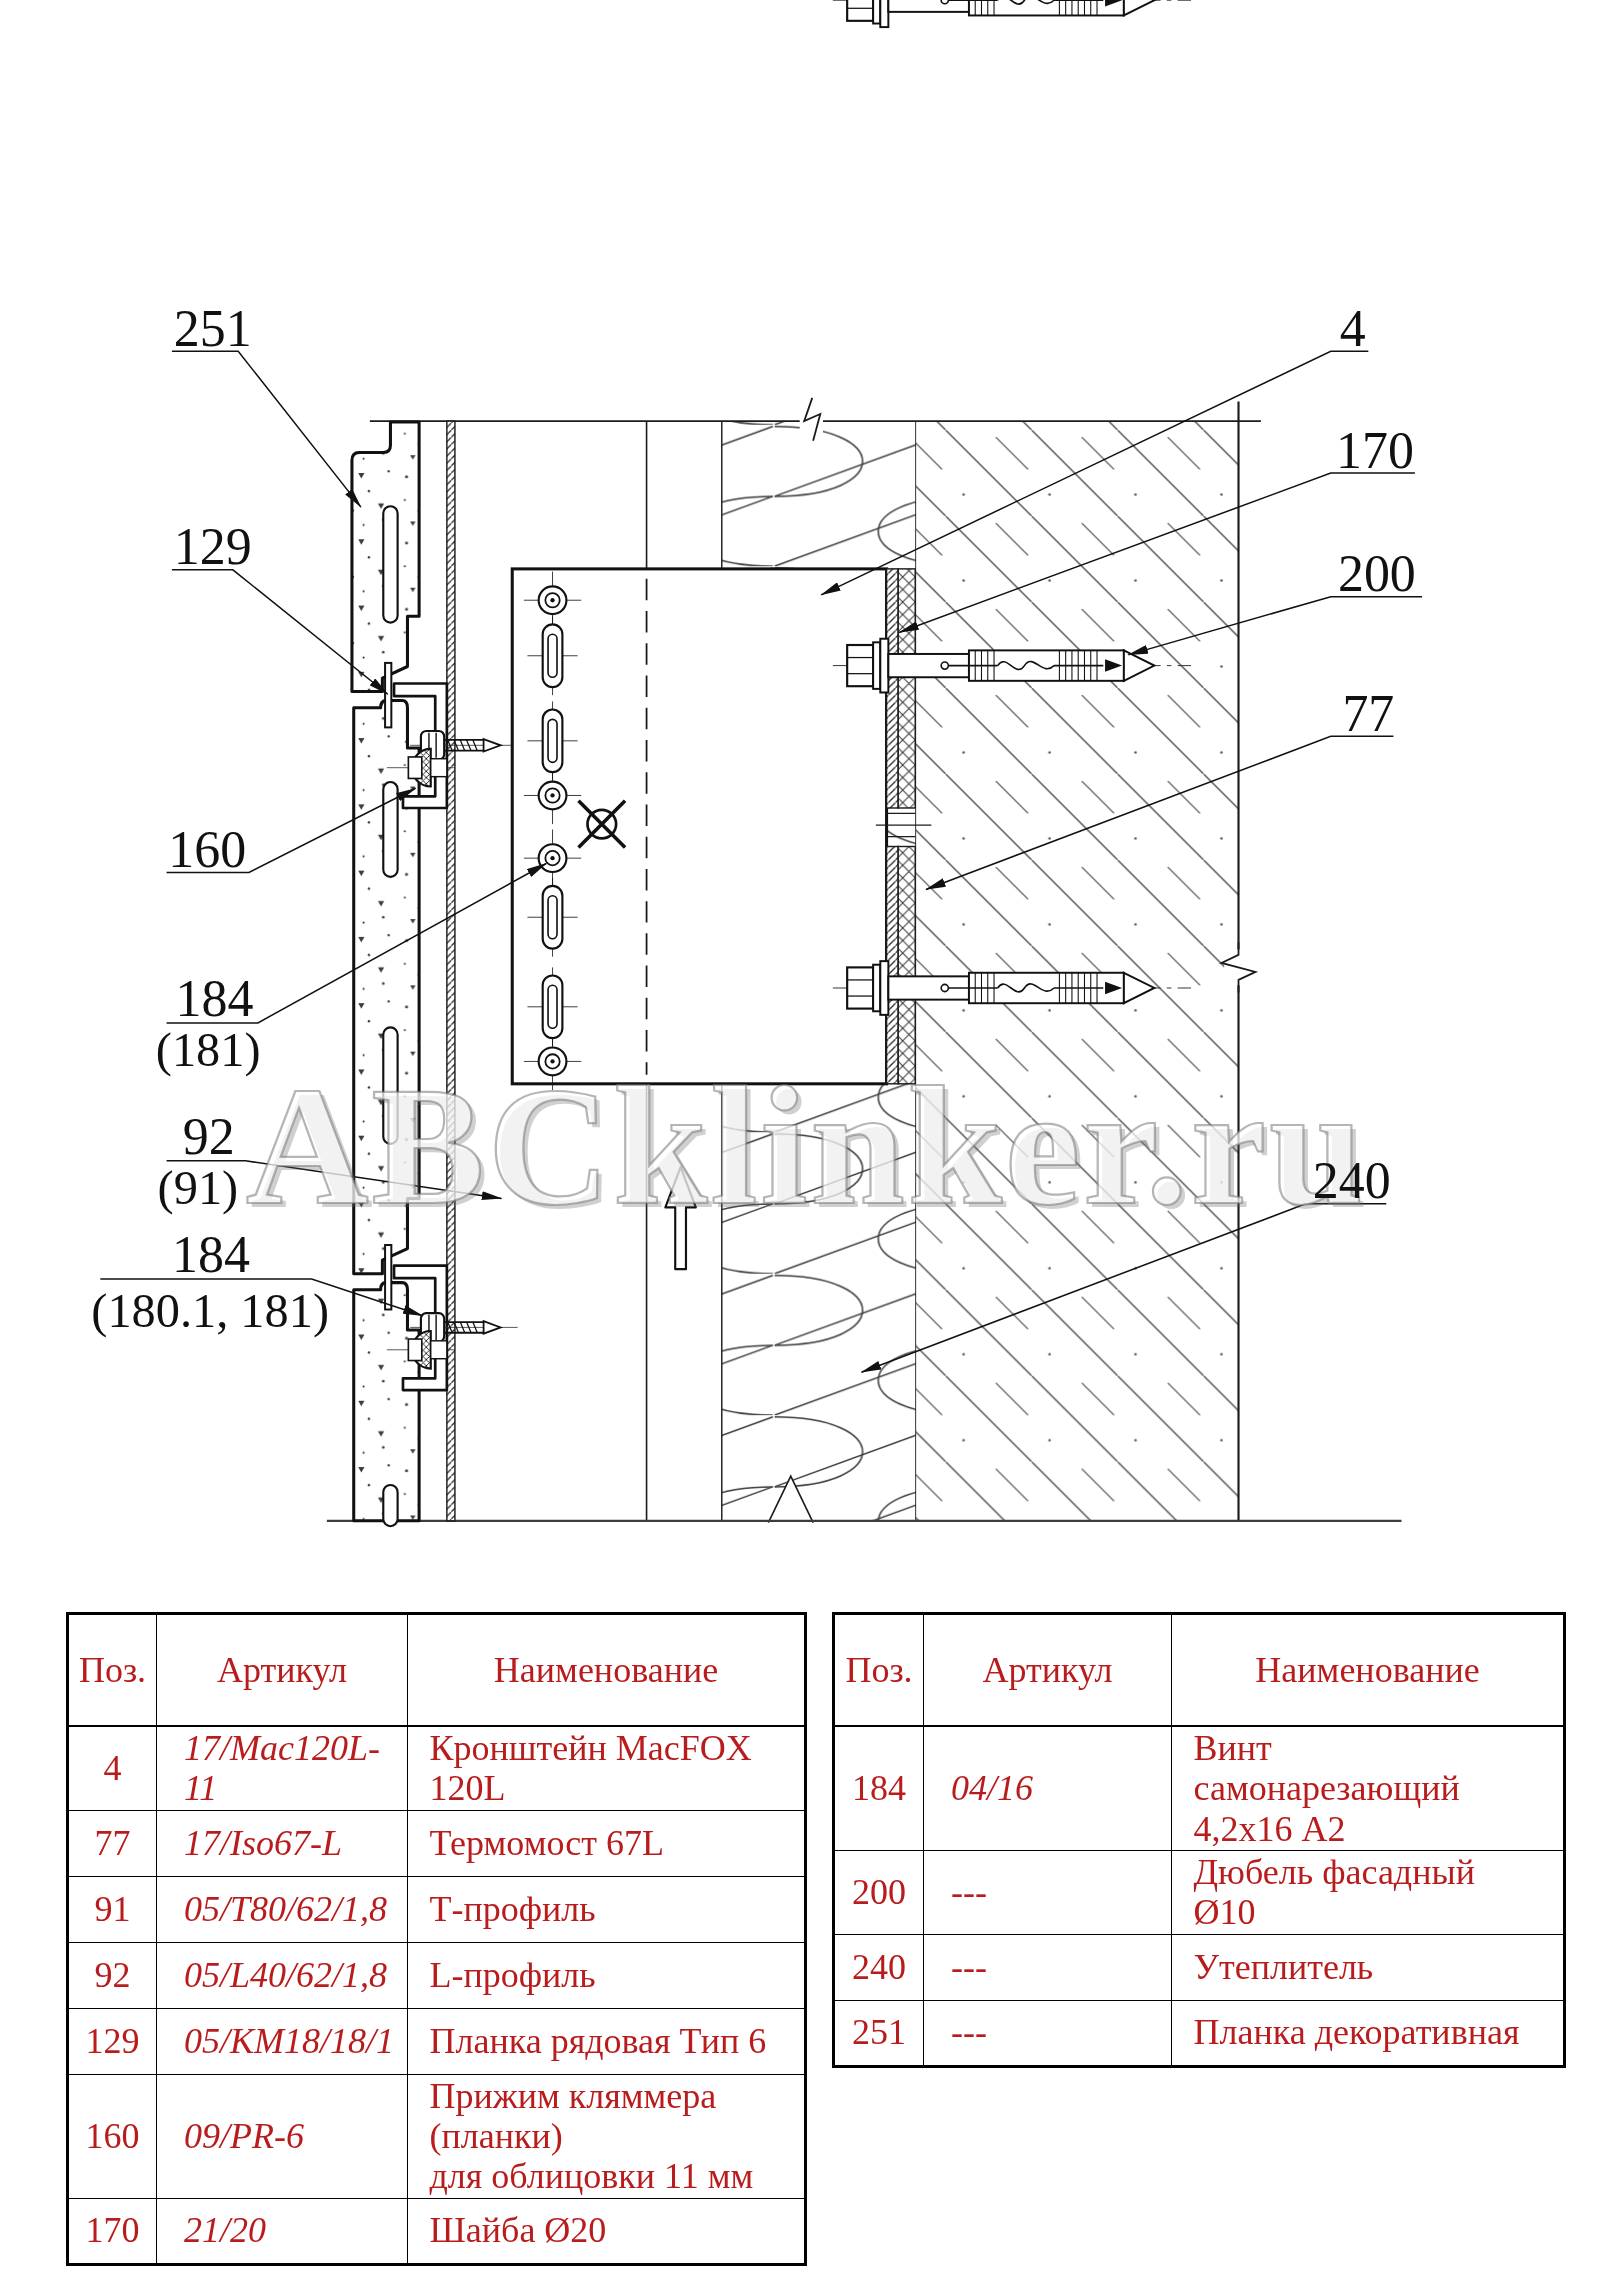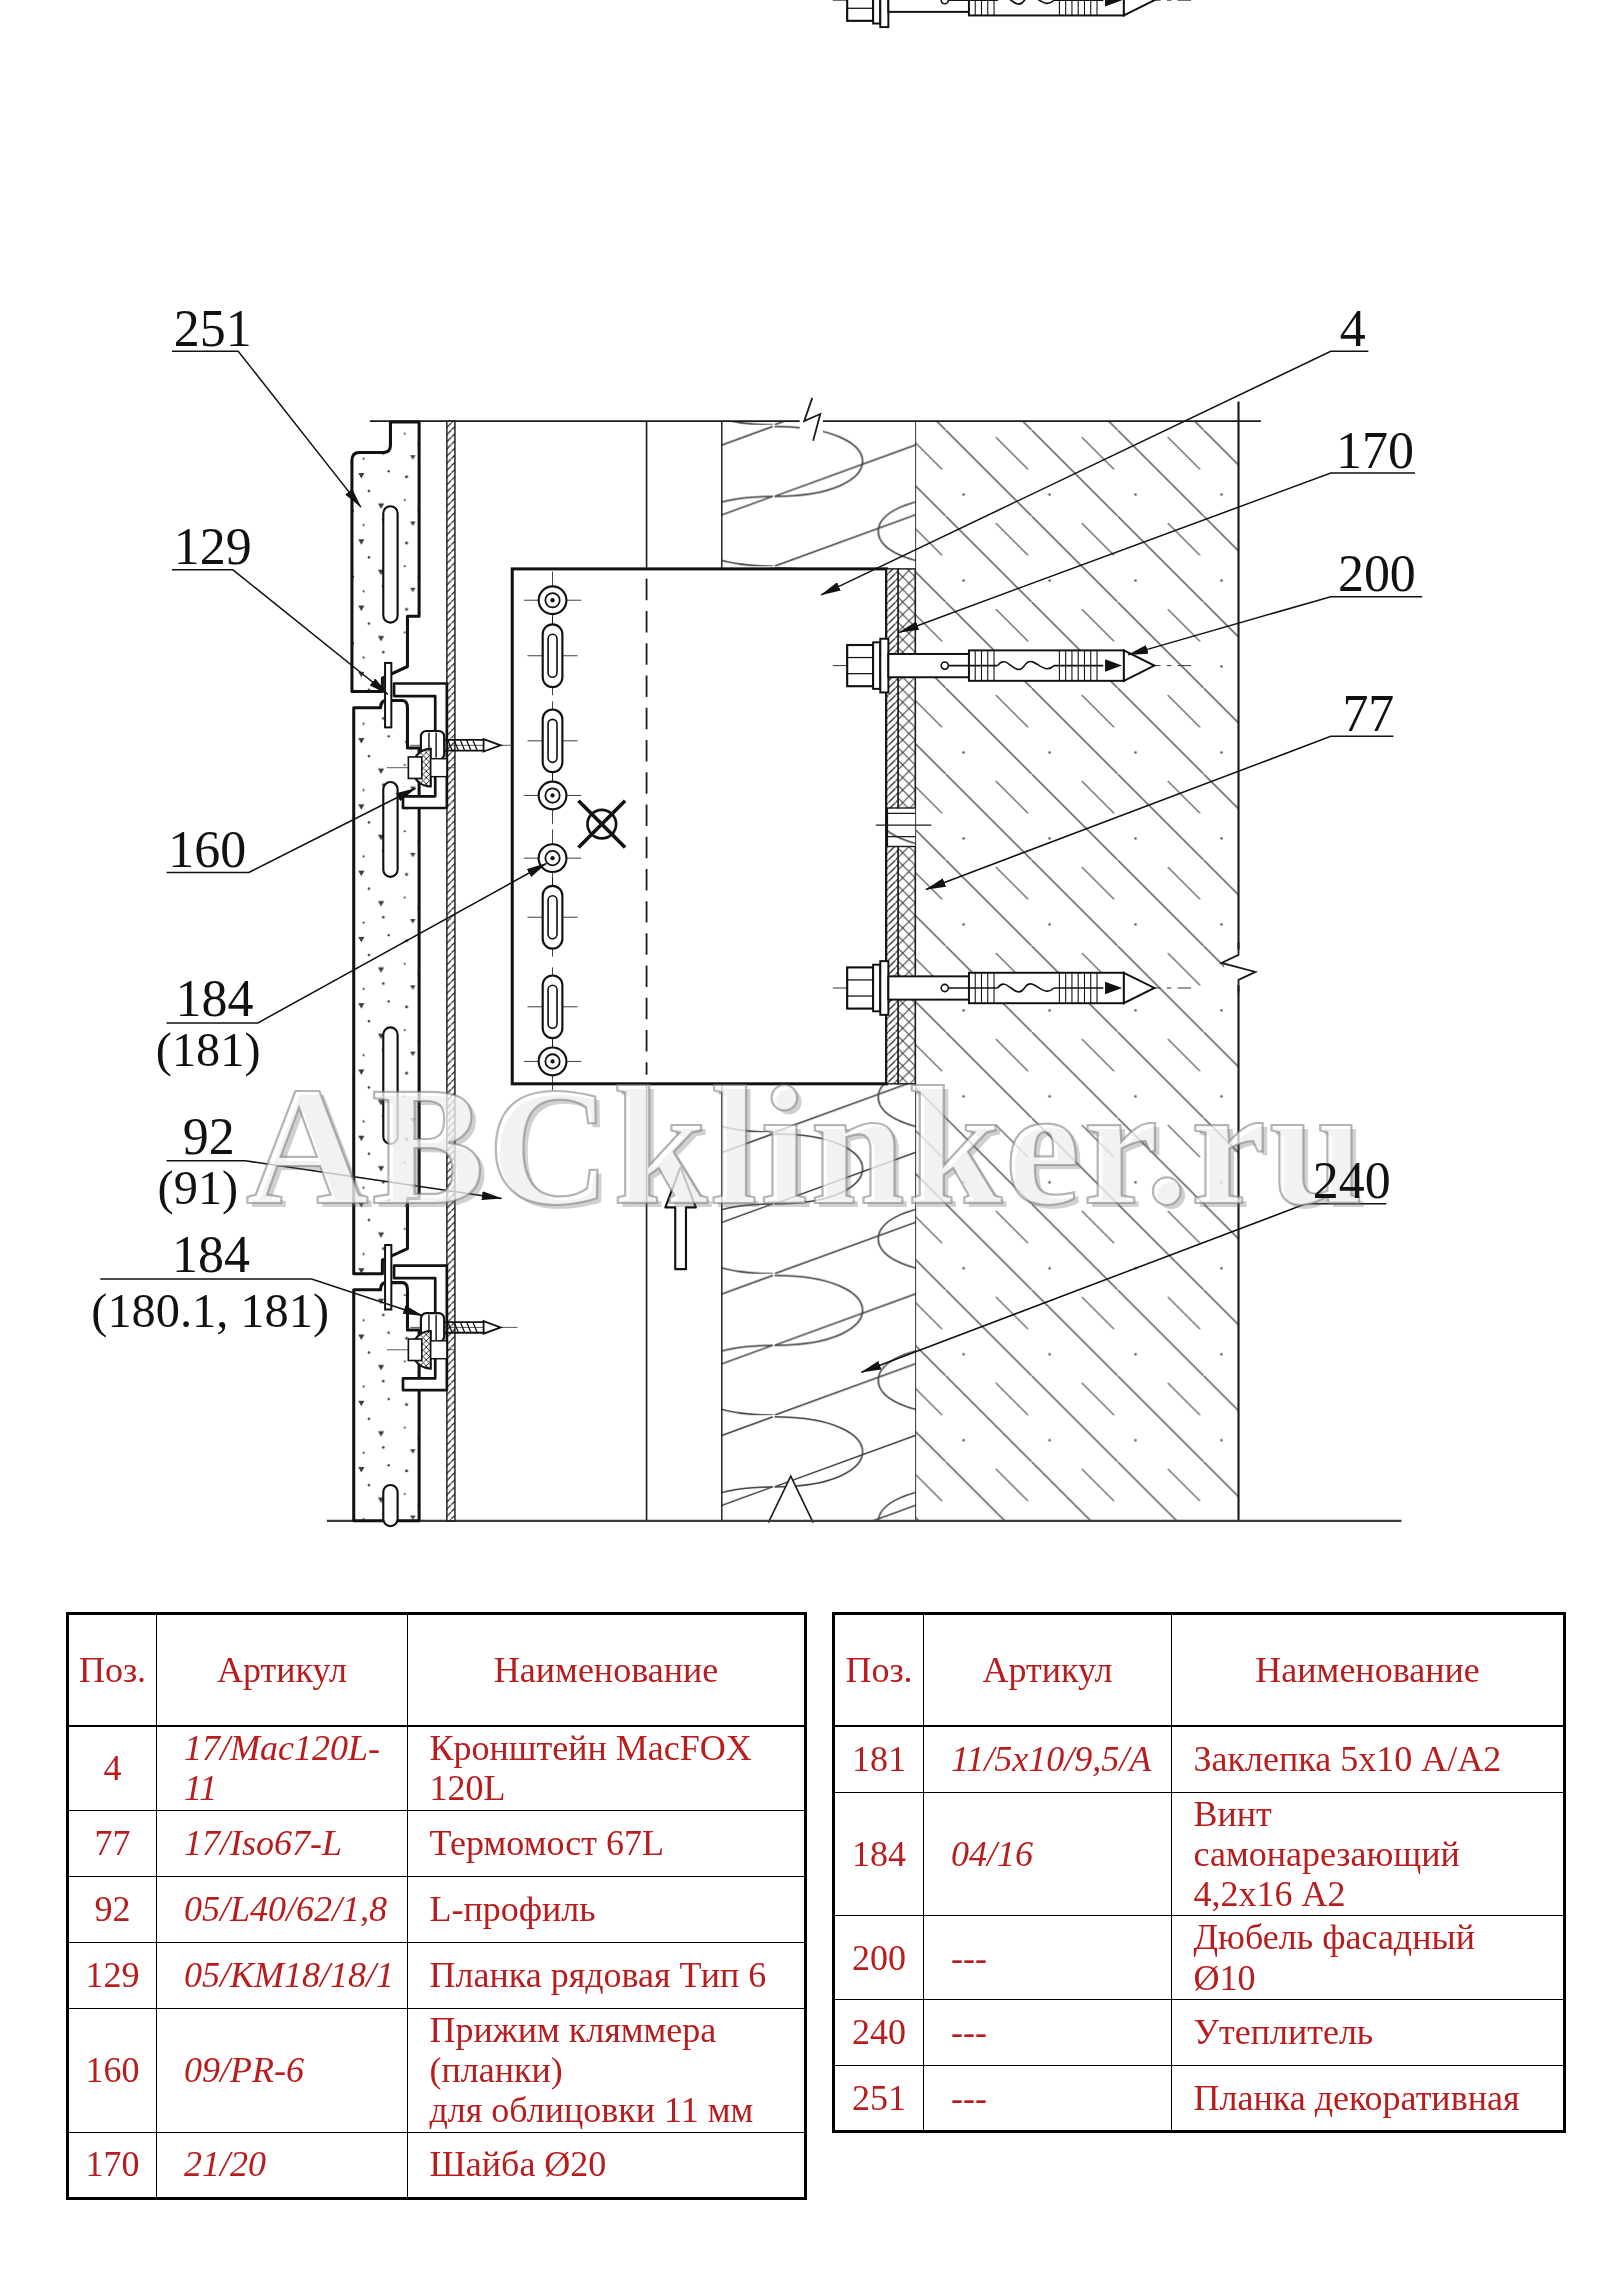--- a/index.html
+++ b/index.html
@@ -305,20 +305,25 @@
           <td class="c-pos">4</td>
           <td class="c-art">17/Mac120L-11</td>
           <td class="c-name">Кронштейн MacFOX 120L</td>
         </tr>
         <tr>
           <td class="c-pos">77</td>
           <td class="c-art">17/Iso67-L</td>
           <td class="c-name">Термомост 67L</td>
         </tr>
         <tr>
+          <td class="c-pos">91</td>
+          <td class="c-art">05/Т80/62/1,8</td>
+          <td class="c-name">Т-профиль</td>
+        </tr>
+        <tr>
           <td class="c-pos">92</td>
           <td class="c-art">05/L40/62/1,8</td>
           <td class="c-name">L-профиль</td>
         </tr>
         <tr>
           <td class="c-pos">129</td>
           <td class="c-art">05/КМ18/18/1</td>
           <td class="c-name">Планка рядовая Тип 6</td>
         </tr>
         <tr>
@@ -343,25 +348,20 @@
       </colgroup>
   <thead>
     <tr>
       <th>Поз.</th>
       <th>Артикул</th>
       <th>Наименование</th>
     </tr>
   </thead>
   <tbody>
         <tr>
-          <td class="c-pos">181</td>
-          <td class="c-art">11/5х10/9,5/А</td>
-          <td class="c-name">Заклепка 5х10 А/А2</td>
-        </tr>
-        <tr>
           <td class="c-pos">184</td>
           <td class="c-art">04/16</td>
           <td class="c-name">Винт самонарезающий
 4,2х16 А2</td>
         </tr>
         <tr>
           <td class="c-pos">200</td>
           <td class="c-art">---</td>
           <td class="c-name">Дюбель фасадный Ø10</td>
         </tr>

